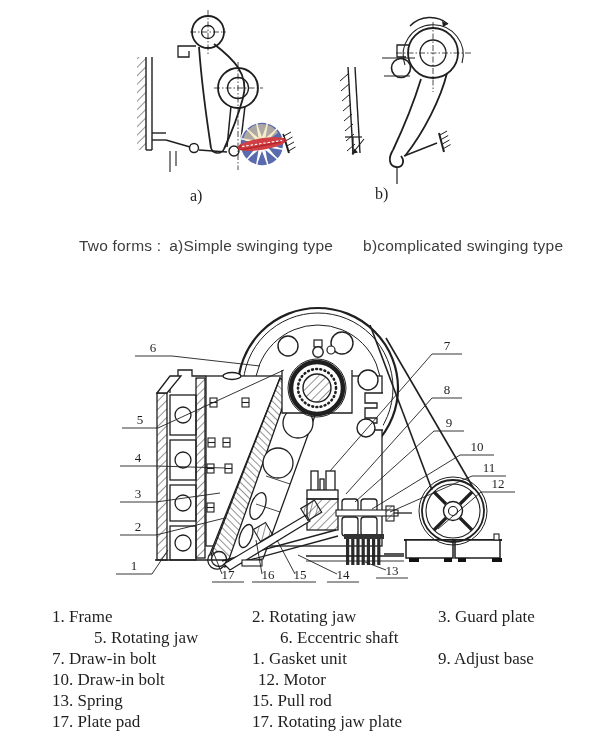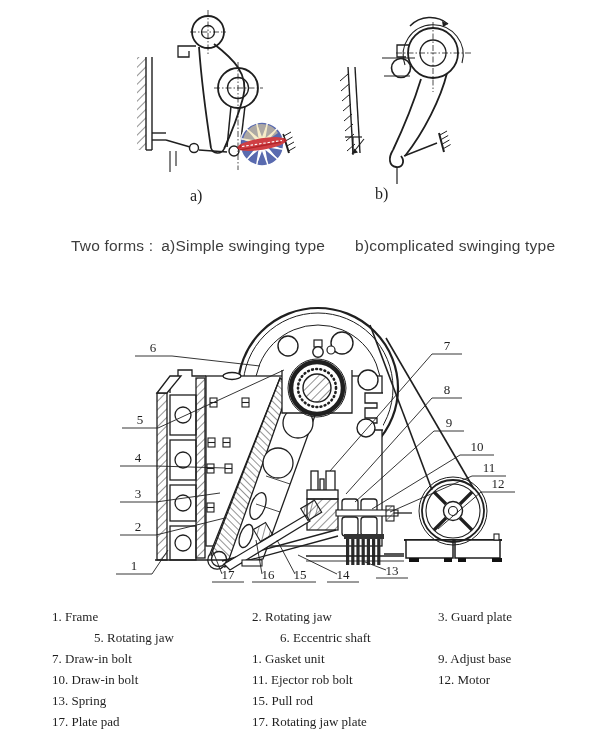--- a/index.html
+++ b/index.html
@@ -1,26 +1,26 @@
 <!DOCTYPE html>
 <html style="--ink: #1f1f1f; --muted: #3d3d3d; --wmblue: #4356a5; --wmred: #c9252b; --wmyellow: #f0d98e;"><head>
 <meta charset="utf-8">
 <style>
   :root{ --ink:#1f1f1f; --muted:#3d3d3d; --wmblue:#4356a5; --wmred:#c9252b; --wmyellow:#f0d98e; }
   html,body{margin:0;padding:0;}
   body{width:601px;height:756px;background:#fff;position:relative;overflow:hidden;
        font-family:"Liberation Sans",sans-serif;}
   #figs-top{position:absolute;top:0;left:0;}
-  #caption{position:absolute;top:237px;left:71px;font-size:15.5px;color:var(--muted);
+  #caption{position:absolute;top:237px;left:79px;font-size:15.5px;color:var(--muted);
            letter-spacing:.2px;white-space:nowrap;}
   #caption .gap{display:inline-block;width:30px;}
   #caption .sp{display:inline-block;width:8px;}
   #main-fig{position:absolute;top:278px;left:0;}
   #parts{position:absolute;top:606px;left:52px;font-family:"Liberation Serif",serif;
-         font-size:13px;color:var(--ink);}
+         font-size:17px;color:var(--ink);}
   .prow{display:flex;line-height:21px;}
   .pc{white-space:pre;}
   .pc0{width:158px;}  .pc1{width:138px;margin-left:42px;}  .pc2{flex:1;margin-left:48px;}
   svg{color:var(--ink);}
   text.num{font:13px "Liberation Serif",serif;fill:var(--ink);}
   text.figlabel{font:16px "Liberation Serif",serif;fill:var(--ink);}
 </style>
 </head>
 <body>
 
@@ -400,21 +400,20 @@
     </div>
 
     <div class="prow">
       <span class="pc pc0">7. Draw-in bolt</span>
       <span class="pc pc1">1. Gasket unit</span>
       <span class="pc pc2">9. Adjust base</span>
     </div>
 
     <div class="prow">
       <span class="pc pc0">10. Draw-in bolt</span>
-      <span class="pc pc1">11. Ejector rob bolt</span>
       <span class="pc pc2">12. Motor</span>
     </div>
 
     <div class="prow">
       <span class="pc pc0">13. Spring</span>
       <span class="pc pc1">15. Pull rod</span>
     </div>
 
     <div class="prow">
       <span class="pc pc0">17. Plate pad</span>

